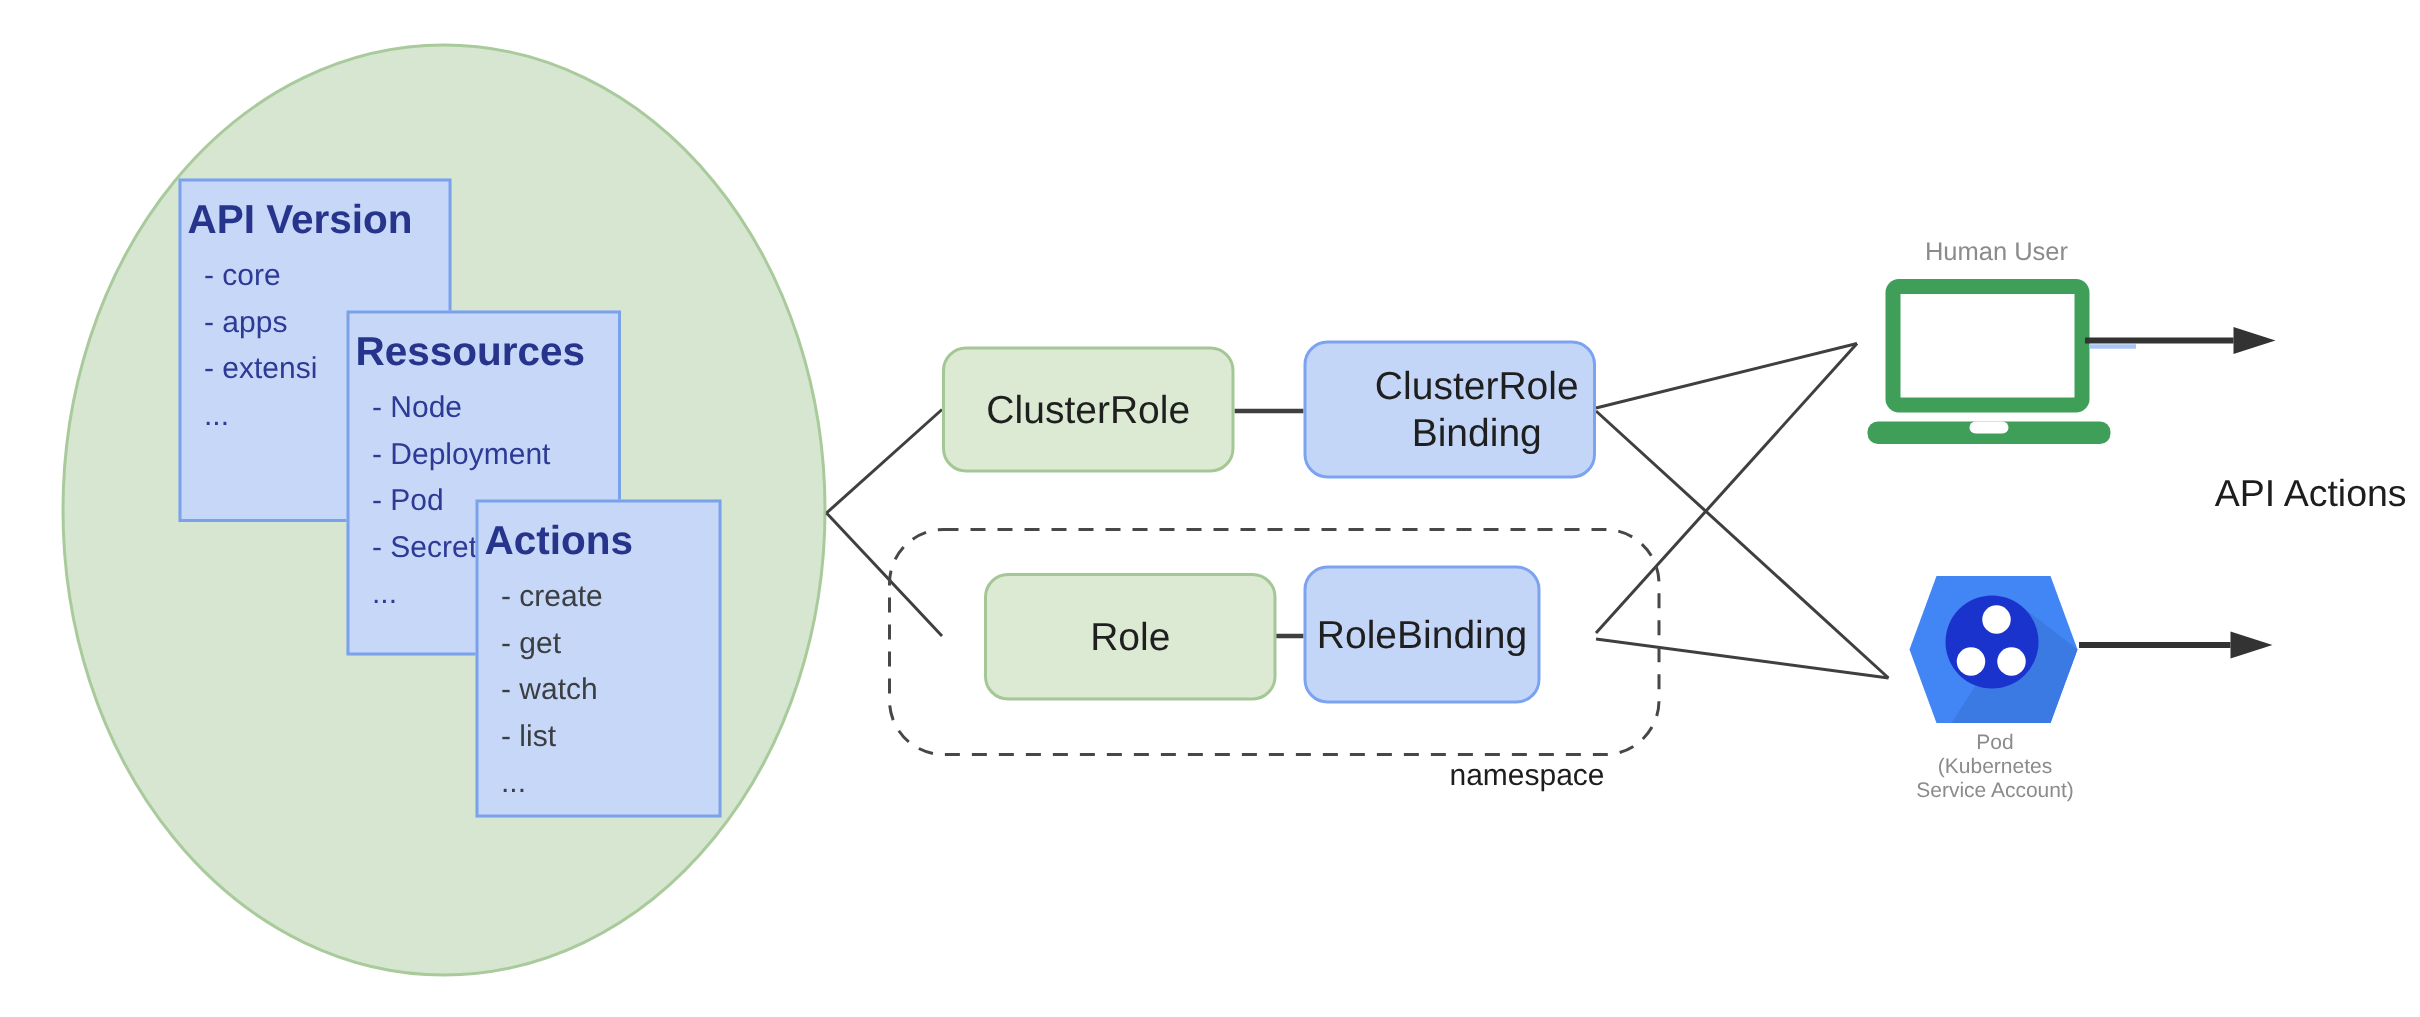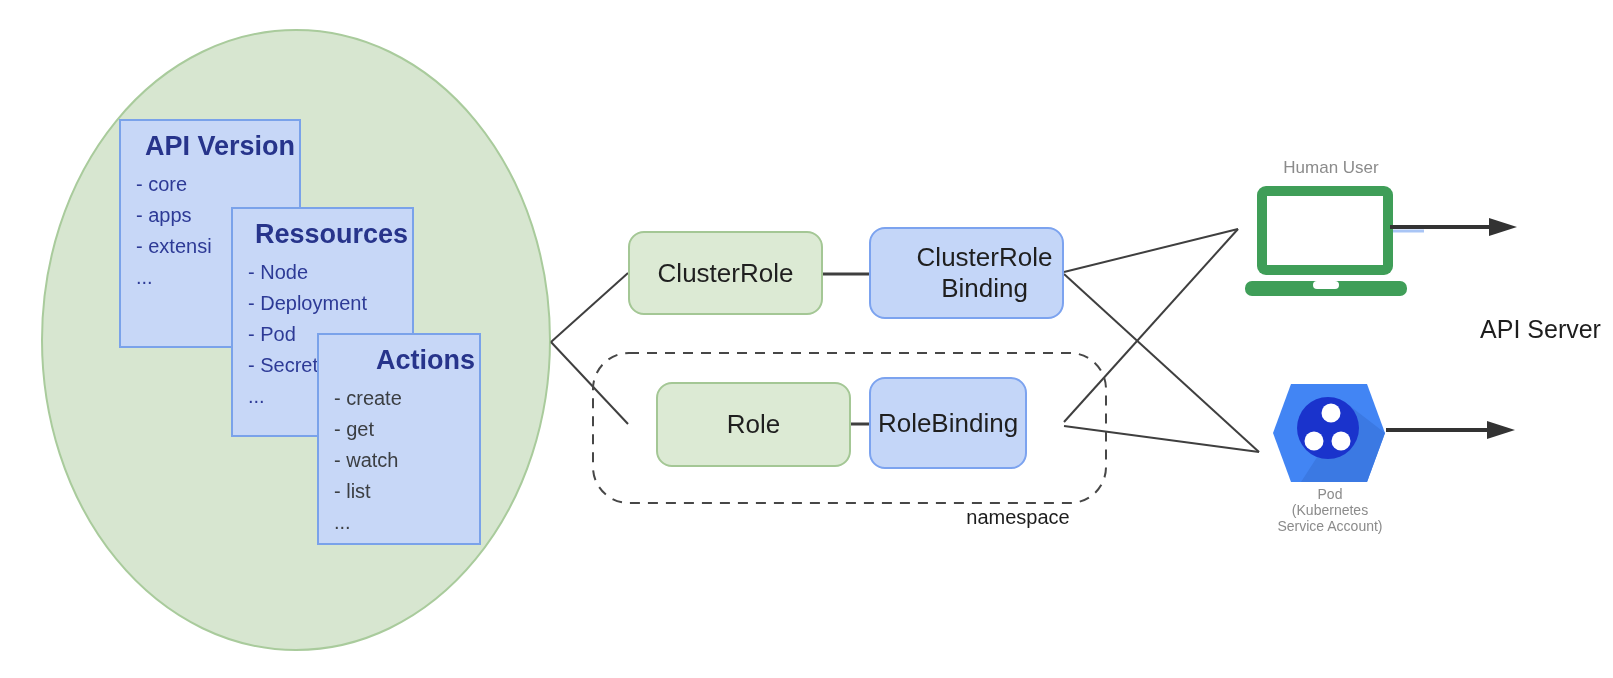--- a/index.html
+++ b/index.html
@@ -18,21 +18,21 @@
     font-family:"Liberation Sans","DejaVu Sans",sans-serif;overflow:hidden;
   }
   .stage svg{position:absolute;left:0;top:0;}
   .card{
     position:absolute;
     background:var(--card-fill,#c7d7f7);
     border:2px solid var(--card-stroke,#7aa2ea);
     box-sizing:border-box;
   }
   .card-title{
-    margin:10px 4px 7px 4px;text-align:right;
+    margin:10px 4px 7px 4px;text-align:left;
     font-size:27px;font-weight:bold;color:var(--card-title,#27348b);
   }
   .card-item{
     padding-left:15px;font-size:20px;line-height:31px;color:var(--item-navy,#2d3a96);
     white-space:nowrap;overflow:hidden;
   }
   .card-items-gray .card-item{color:var(--item-gray,#3b3e42);}
   .node{
     position:absolute;display:flex;align-items:center;justify-content:center;
     border-radius:16px;box-sizing:border-box;border:2px solid;
@@ -142,15 +142,15 @@
   <div class="lbl namespace-label">namespace</div>
 
   <div class="lbl human-user-label">Human User</div>
 
   <div class="lbl pod-label">
     <div>Pod</div>
     <div>(Kubernetes</div>
     <div>Service Account)</div>
   </div>
 
-  <div class="lbl api-server-label">API Server</div>
+  <div class="lbl api-server-label">API Actions</div>
 
 </div>
 
 </body></html>

